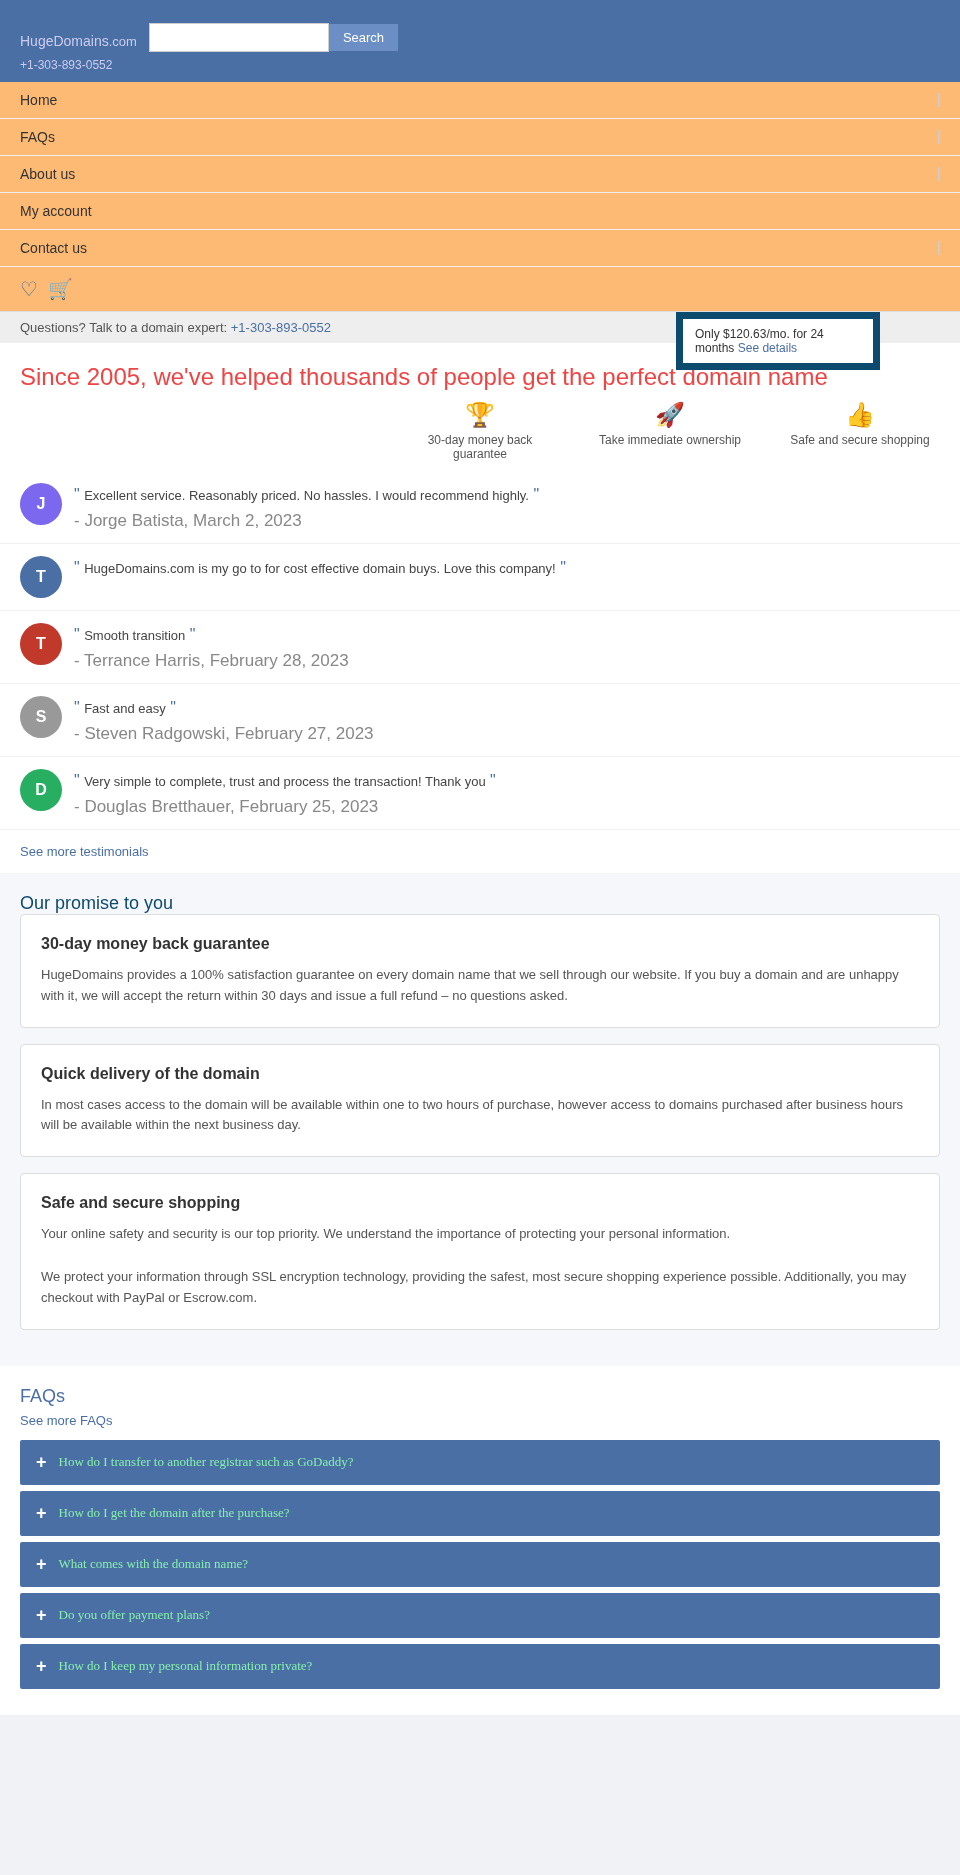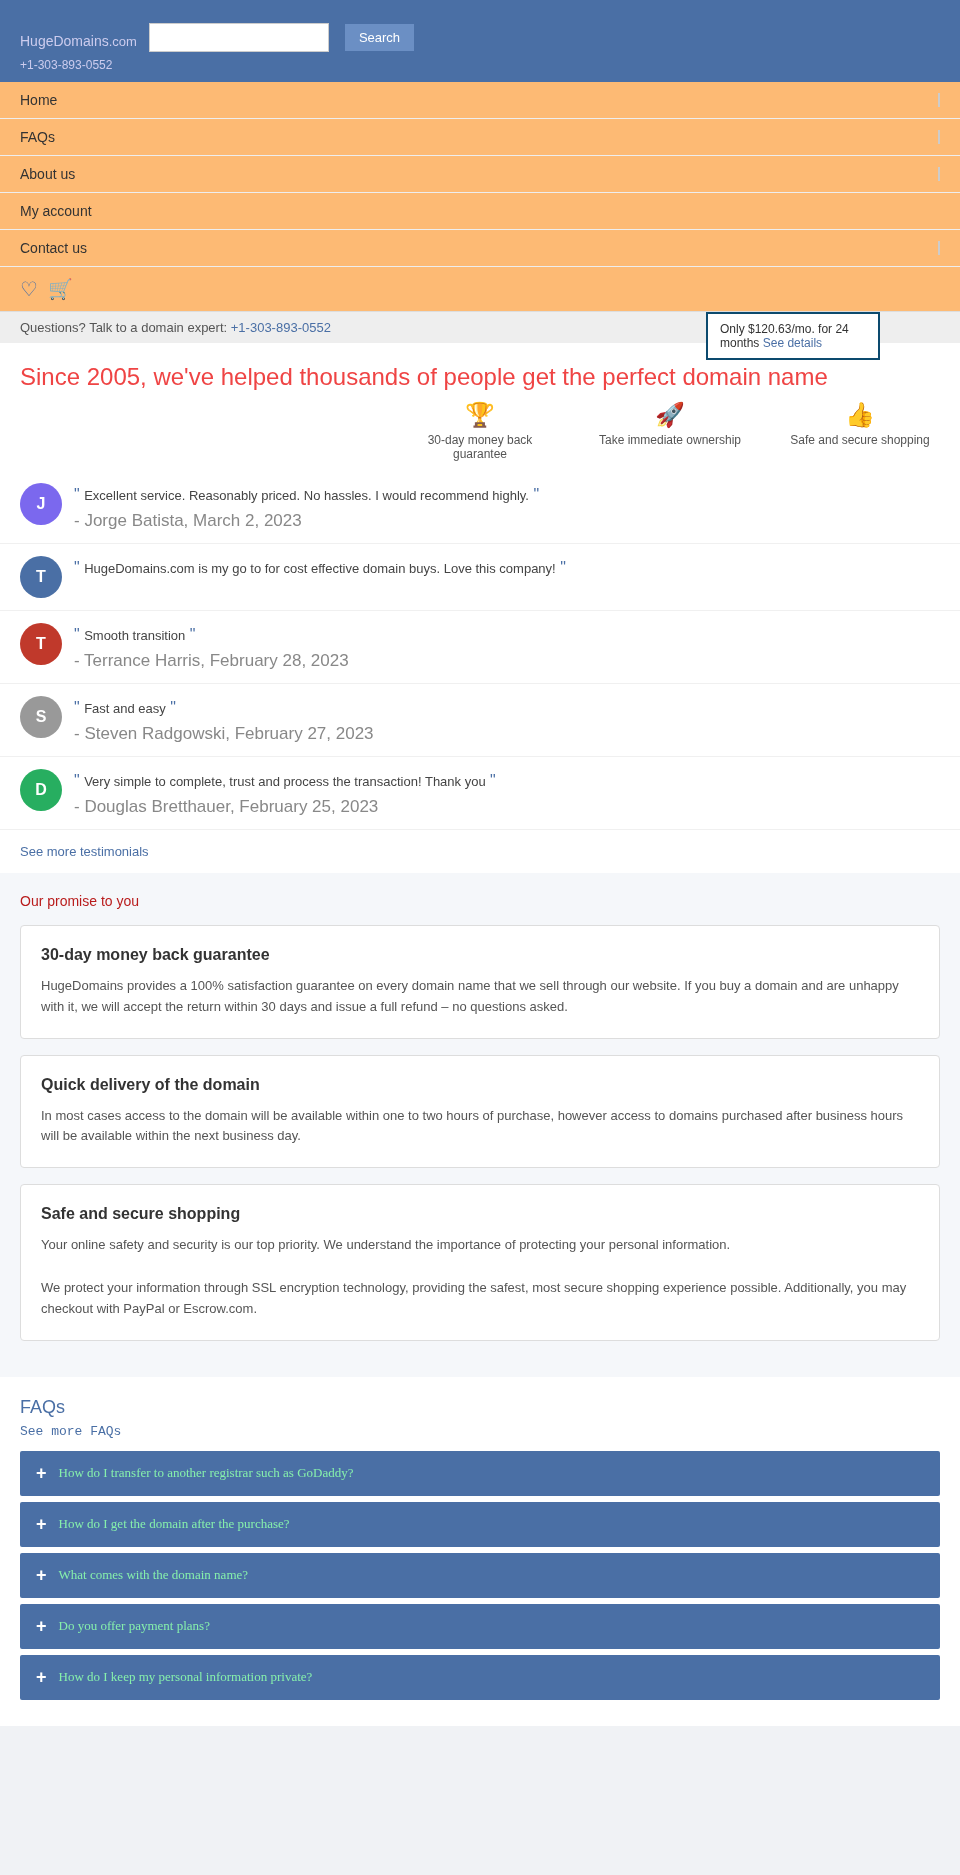--- a/index.html
+++ b/index.html
@@ -3,35 +3,35 @@
   <meta charset="utf-8">
   <style>
     * { box-sizing: border-box; margin: 0; padding: 0; }
     body { font-family: Arial, sans-serif; font-size: 14px; color: #333; background: #f0f2f5; width: 960px; }
 
     
     .header { background: #4a6fa5; padding: 10px 20px; }
     .header-top { display: flex; align-items: center; gap: 12px; }
     .logo { color: white; font-size: 22px; font-weight: bold; margin-top: 16px; }
     .logo span { font-weight: normal; font-size: 14px; color: #cce; }
-    .search-form { display: flex; align-items: center; gap: 16px; margin-top: 12px; }
+    .search-form { display: flex; align-items: center; gap: 0; margin-top: 12px; }
     .search-input { padding: 6px 8px; border: 1px solid #ccc; font-size: 13px; width: 180px; outline: none; }
     .search-btn { background: #6b8fc4; color: white; border: none; padding: 6px 14px; cursor: pointer; font-size: 13px; }
     .phone { color: #cce; font-size: 12px; margin-top: 6px; }
 
     
     .nav { background: #fdba74; border-bottom: 1px solid #ddd; }
     .nav-item { display: flex; align-items: center; justify-content: space-between; padding: 10px 20px; border-bottom: 1px solid #eee; cursor: pointer; font-size: 14px; color: #333; }
     .nav-divider { width: 2px; height: 14px; background: #ccc; display: inline-block; }
     .nav-icons { display: flex; gap: 10px; padding: 10px 20px; }
     .nav-icon { color: #4a6fa5; font-size: 20px; cursor: pointer; }
 
     
     .questions-bar { background: #eee; padding: 8px 20px; font-size: 13px; color: #555; position: relative; }
-    .tooltip-box { position: absolute; right: 80px; top: 0; background: white; border: 2px solid #0c4a6e; padding: 8px 12px; font-size: 12px; color: #333; z-index: 10; width: 174px; }
+    .tooltip-box { position: absolute; right: 80px; top: 0; background: white; border: 7px solid #0c4a6e; padding: 8px 12px; font-size: 12px; color: #333; z-index: 10; width: 204px; }
     .tooltip-box a { color: #4a6fa5; text-decoration: none; }
     .tooltip-phone { color: #4a6fa5; text-decoration: none; }
 
     
     .main { background: white; padding: 0; }
 
     
     .section-title { color: #ef4444; font-size: 24px; font-weight: normal; padding: 20px 20px 10px; }
     .feature-item { text-align: center; width: 160px; font-size: 12px; color: #555; }
     .feature-icon { font-size: 24px; color: #555; margin-bottom: 4px; }
@@ -41,29 +41,29 @@
     .avatar { width: 42px; height: 42px; border-radius: 50%; display: flex; align-items: center; justify-content: center; color: white; font-weight: bold; font-size: 16px; flex-shrink: 0; }
     .testimonial-body { flex: 1; }
     .quote-text { font-size: 13px; color: #444; line-height: 1.5; }
     .quote-mark { color: #4a6fa5; font-size: 16px; }
     .quote-author { font-size: 17px; color: #888; margin-top: 4px; }
 
     .see-more-link { color: #4a6fa5; font-size: 13px; padding: 14px 20px; display: block; text-decoration: none; cursor: pointer; }
 
     
     .promise-section { padding: 20px; background: #f5f7fa; }
-    .promise-title { color: #b91c1c; font-size: 14px; font-weight: normal; margin-bottom: 16px; }
+    .promise-title { color: #0c4a6e; font-size: 18px; font-weight: normal; }
     .promise-card { background: white; border: 1px solid #ddd; border-radius: 4px; padding: 20px; margin-bottom: 16px; }
     .promise-card-title { font-size: 16px; font-weight: bold; color: #333; margin-bottom: 12px; }
     .promise-card-text { font-size: 13px; color: #555; line-height: 1.6; }
 
     
     .faqs-section { padding: 20px; background: white; }
     .faqs-title { color: #4a6fa5; font-size: 18px; font-weight: normal; margin-bottom: 6px; }
-    .see-more-faqs { color: #4a6fa5; font-size: 13px; text-decoration: none; display: block; margin-bottom: 12px; cursor: pointer; font-family: Liberation Mono, monospace; }
+    .see-more-faqs { color: #4a6fa5; font-size: 13px; text-decoration: none; display: block; margin-bottom: 12px; cursor: pointer; }
     .faq-item { background: #4a6fa5; color: white; padding: 12px 16px; margin-bottom: 6px; display: flex; align-items: center; gap: 12px; cursor: pointer; border-radius: 2px; }
     .faq-plus { font-size: 18px; font-weight: bold; color: white; }
     .faq-label { font-size: 13px; color: #86efac; font-family: Liberation Serif, serif; }
   </style>
 </head>
 <body>
 
 <div class="header">
   <div class="header-top">
     <div class="logo">

